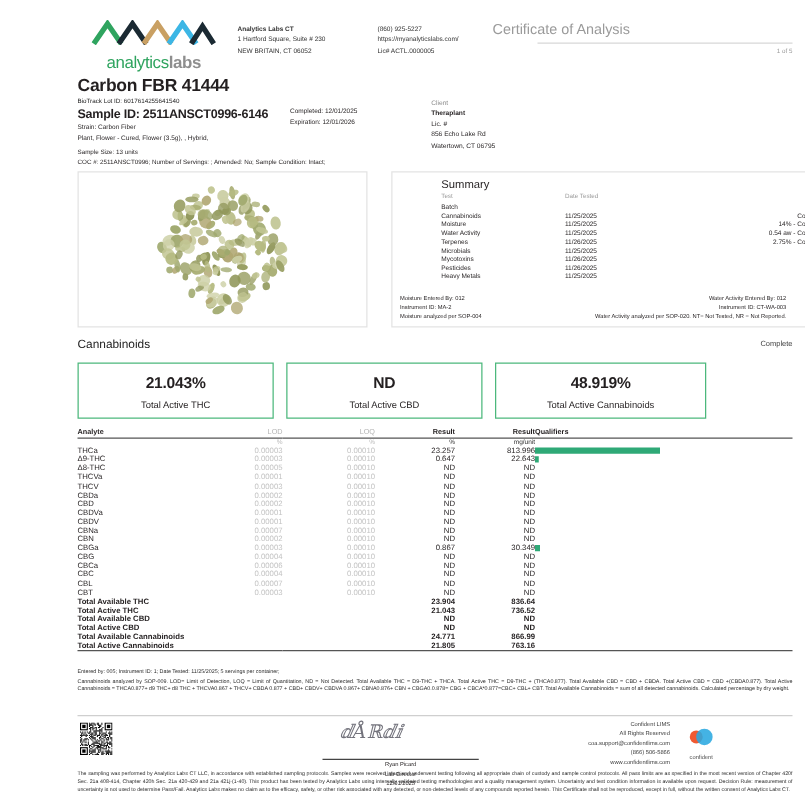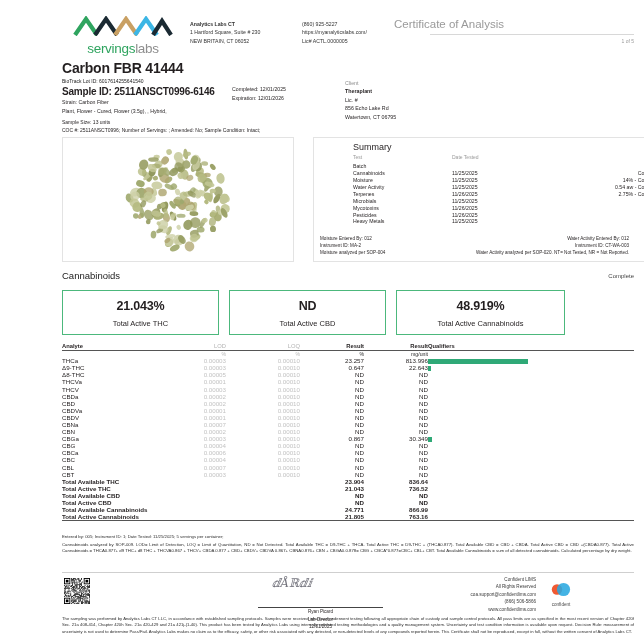--- a/index.html
+++ b/index.html
@@ -11,21 +11,21 @@
     overflow:hidden;
   }
   .page{position:relative;width:644px;height:644px;}
 
   
   .header{position:absolute;left:0;top:12px;width:644px;height:48px;}
   .logo-wrap{position:absolute;left:62px;top:4px;width:122px;text-align:center;}
   .logo-mark{height:20px;width:100px;margin:0 auto;}
   .logo-text{font-size:13.5px;letter-spacing:-0.3px;margin-top:1px;white-space:nowrap;}
   .logo-text .a{color:#2fa45f;font-weight:400;}
-  .logo-text .b{color:#8e8e8e;font-weight:400;}
+  .logo-text .b{color:#8e8e8e;font-weight:700;}
 
   .lab-addr{position:absolute;left:190px;top:8px;font-size:5.2px;line-height:1.62;color:#333;}
   .lab-addr .bold{font-weight:bold;}
   .lab-contact{position:absolute;left:302px;top:8px;font-size:5.2px;line-height:1.62;color:#333;}
 
   .coa-title{position:absolute;right:10px;top:6px;width:240px;text-align:left;
      font-size:11.5px;color:#9a9a9a;font-weight:400;}
   .page-num{position:absolute;right:10px;top:26px;width:240px;text-align:right;
      font-size:5px;color:#9a9a9a;}
   .hdr-rule{position:absolute;left:430px;top:22px;width:204px;height:1px;background:#d8d8d8;}
@@ -106,21 +106,21 @@
   .fnote{position:absolute;left:62px;top:534px;width:572px;font-size:4.3px;
      line-height:1.52;color:#2b2b2b;text-align:justify;}
   .fnote .l1{margin-bottom:1px;}
   .frule{position:absolute;left:62px;top:572px;width:572px;height:0.7px;background:#cfcfcf;}
 
   
   .qr{position:absolute;left:64px;top:578px;width:26px;height:26px;}
   .sigblk{position:absolute;left:258px;top:577px;width:125px;text-align:center;}
   .sigline{width:125px;height:0.7px;background:#444;margin-top:15px;}
   .sigtext{font-size:4.6px;line-height:1.5;margin-top:1px;}
-  .sigscript{position:absolute;left:14px;top:-1px;font-size:12px;color:#5b5b66;
+  .sigscript{position:absolute;left:14px;top:-1px;font-size:15px;color:#5b5b66;
      font-family:"DejaVu Serif", serif;font-style:italic;opacity:.85;}
 
   .confblk{position:absolute;right:62px;top:576px;width:160px;text-align:right;}
   .conftxt{position:absolute;right:46px;top:0;font-size:4.6px;line-height:1.62;
      color:#3a3a3a;text-align:right;width:112px;}
   .conflogo{position:absolute;right:0;top:6px;width:42px;text-align:center;}
   .conflogo .lbl{font-size:4.6px;color:#4a4a4a;margin-top:1px;}
 
   .disc{position:absolute;left:62px;top:616px;width:572px;font-size:4.2px;
      line-height:1.5;color:#2b2b2b;text-align:justify;}
@@ -133,21 +133,21 @@
   <div class="header">
 
     <div class="logo-wrap">
       <svg class="logo-mark" viewBox="0 0 100 20">
         <path d="M2 19 L13 3 L24 19" fill="none" stroke="#2fa45f" stroke-width="4.2" stroke-linejoin="miter"></path>
         <path d="M22 19 L33 3 L44 19" fill="none" stroke="#1b2a33" stroke-width="4.2" stroke-linejoin="miter"></path>
         <path d="M42 19 L53 3 L64 19" fill="none" stroke="#c9a063" stroke-width="4.2" stroke-linejoin="miter"></path>
         <path d="M62 19 L73 3 L84 19" fill="none" stroke="#3cb6e5" stroke-width="4.2" stroke-linejoin="miter"></path>
         <path d="M80 19 L89 5 L98 19" fill="none" stroke="#1b2a33" stroke-width="4.2" stroke-linejoin="miter"></path>
       </svg>
-      <div class="logo-text"><span class="a">servings</span><span class="b">labs</span></div>
+      <div class="logo-text"><span class="a">analytics</span><span class="b">labs</span></div>
     </div>
 
     <div class="lab-addr">
       <div class="bold">Analytics Labs CT</div>
       <div>1 Hartford Square, Suite # 230</div>
       <div>NEW BRITAIN, CT 06052</div>
     </div>
 
     <div class="lab-contact">
       <div>(860) 925-5227</div>

